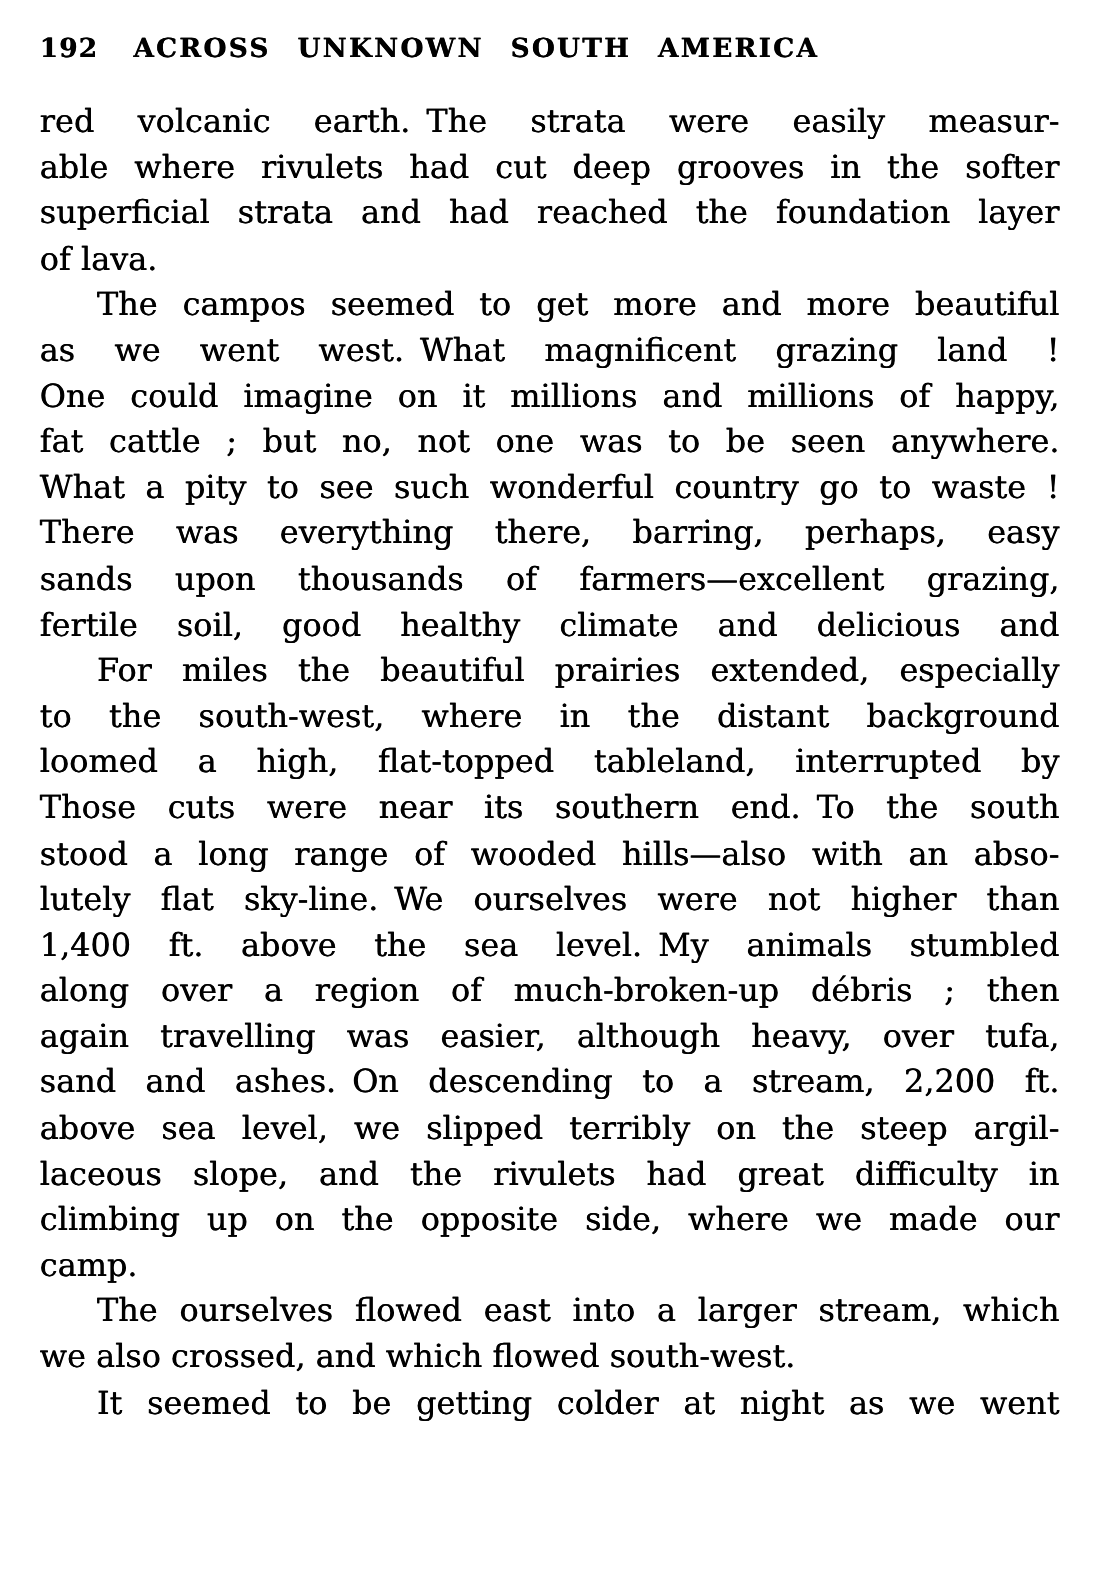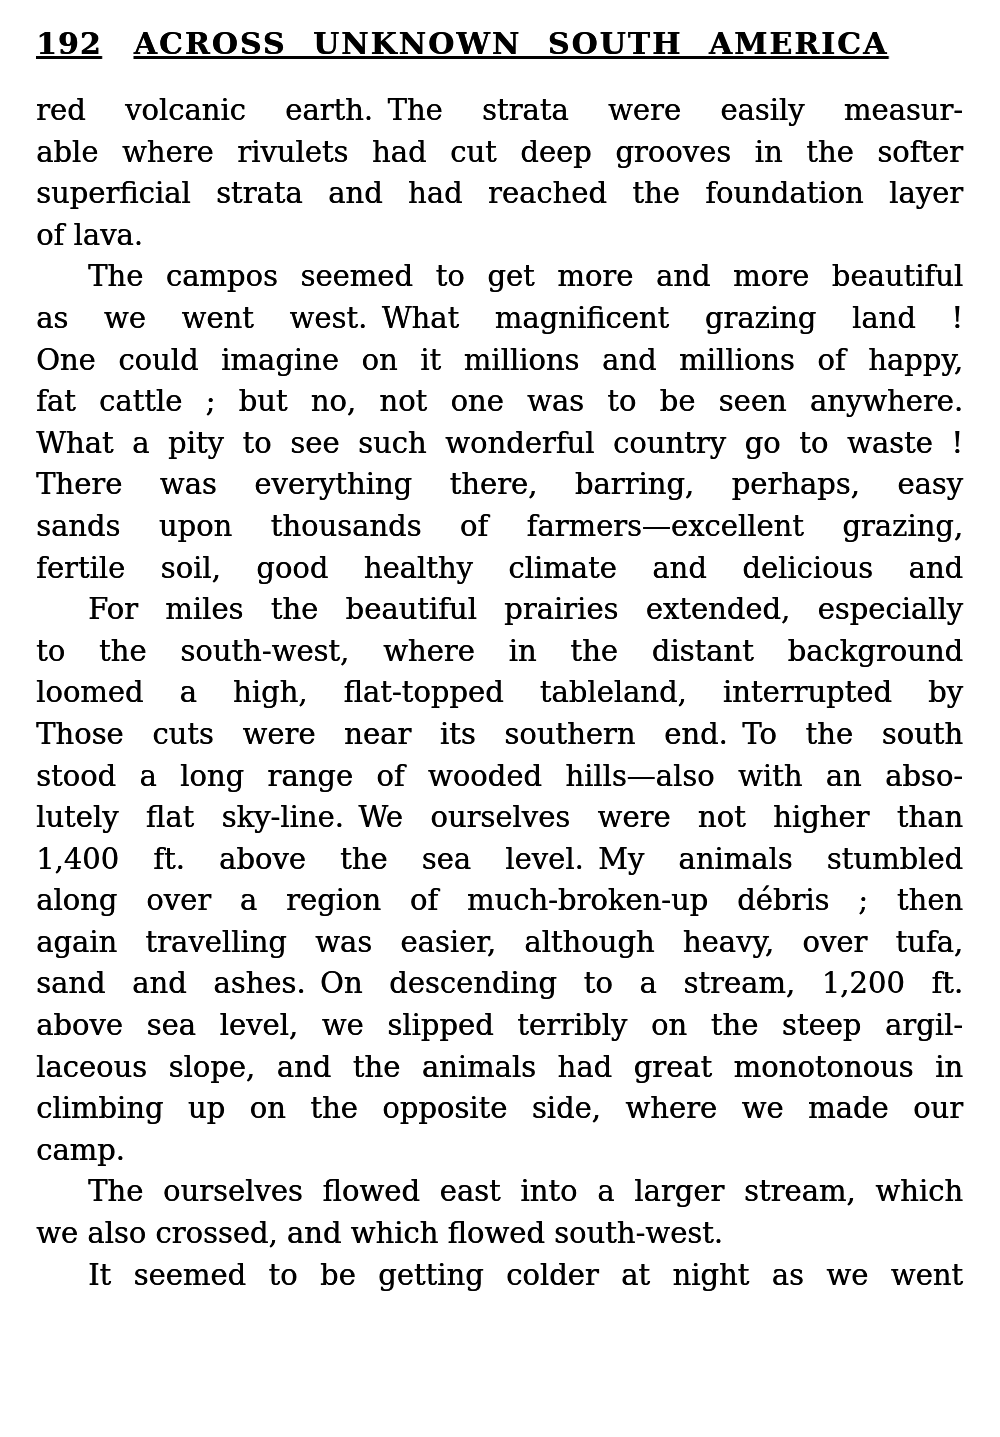--- a/index.html
+++ b/index.html
@@ -17,25 +17,24 @@
     padding: 22px 37px 0 36px;
     background: #ffffff;
     color: #000000;
     font-family: "DejaVu Serif", serif;
     
     text-shadow: 0.4px 0 0 currentColor;
   }
   .header {
     display: flex;
     align-items: baseline;
-    font-size: 30px;
+    font-size: 24px;
     font-weight: 700;
     line-height: 44px;
     white-space: nowrap;
-    text-decoration: underline;
   }
   .pagenum {
     letter-spacing: 1px;
     margin-right: 32px;
   }
   .title {
     letter-spacing: 2px;
     word-spacing: 14px;
     text-align: right;
   }
@@ -80,22 +79,22 @@
       <div class="line">fertile soil, good healthy climate and delicious and</div>
       <div class="line indent">For miles the beautiful prairies extended, especially</div>
       <div class="line">to the south-west, where in the distant background</div>
       <div class="line">loomed a high, flat-topped tableland, interrupted by</div>
       <div class="line">Those cuts were near its southern end. To the south</div>
       <div class="line">stood a long range of wooded hills—also with an abso-</div>
       <div class="line">lutely flat sky-line. We ourselves were not higher than</div>
       <div class="line">1,400 ft. above the sea level. My animals stumbled</div>
       <div class="line">along over a region of much-broken-up débris ; then</div>
       <div class="line">again travelling was easier, although heavy, over tufa,</div>
-      <div class="line">sand and ashes. On descending to a stream, 1,200 ft.</div>
+      <div class="line">sand and ashes. On descending to a stream, 2,200 ft.</div>
       <div class="line">above sea level, we slipped terribly on the steep argil-</div>
-      <div class="line">laceous slope, and the animals had great monotonous in</div>
+      <div class="line">laceous slope, and the rivulets had great difficulty in</div>
       <div class="line">climbing up on the opposite side, where we made our</div>
       <div class="line nojust">camp.</div>
       <div class="line indent">The ourselves flowed east into a larger stream, which</div>
       <div class="line nojust">we also crossed, and which flowed south-west.</div>
       <div class="line indent">It seemed to be getting colder at night as we went</div>
     </main>
 </div>
 
 </body></html>

